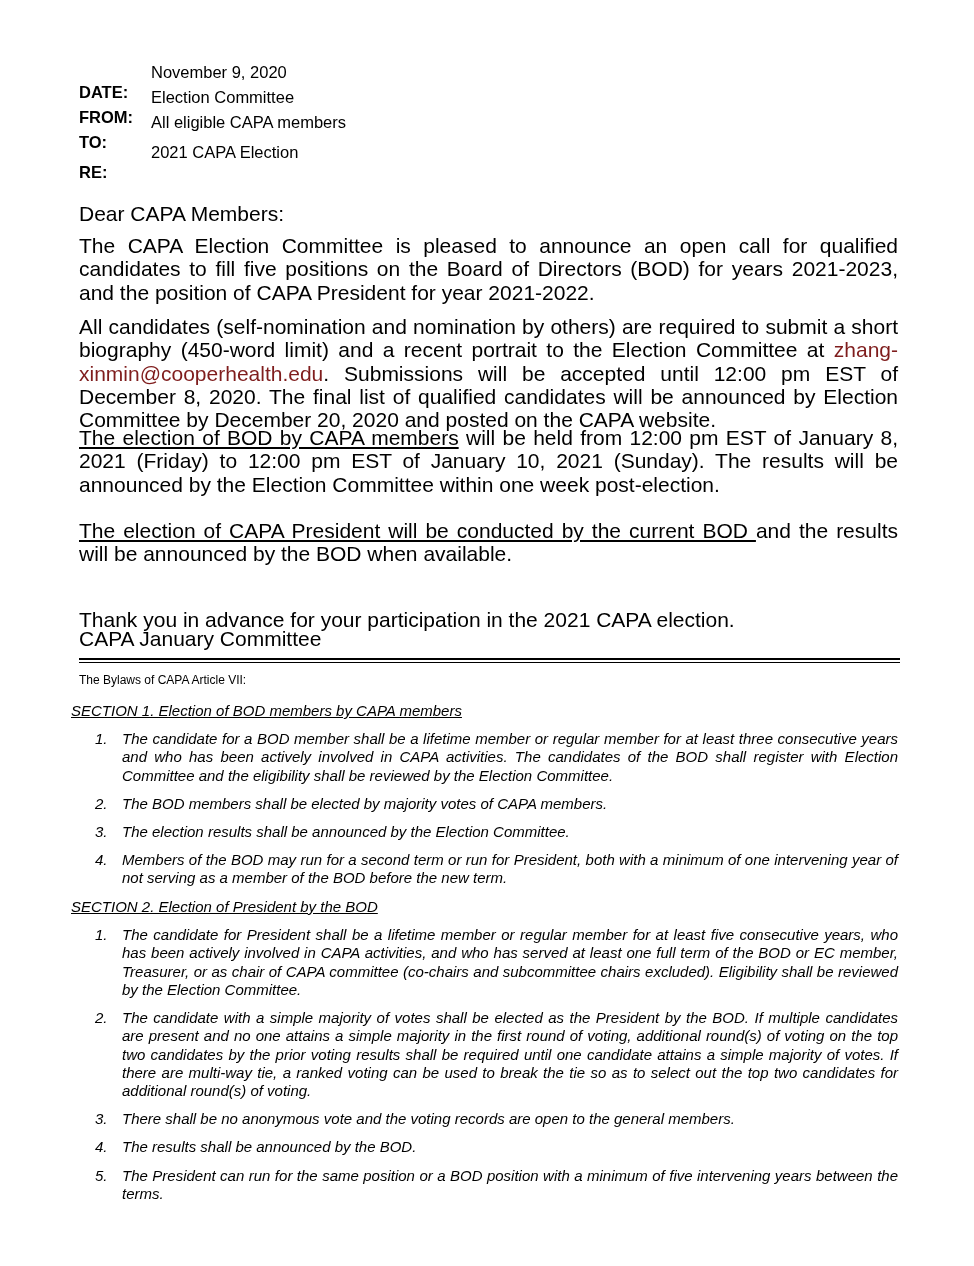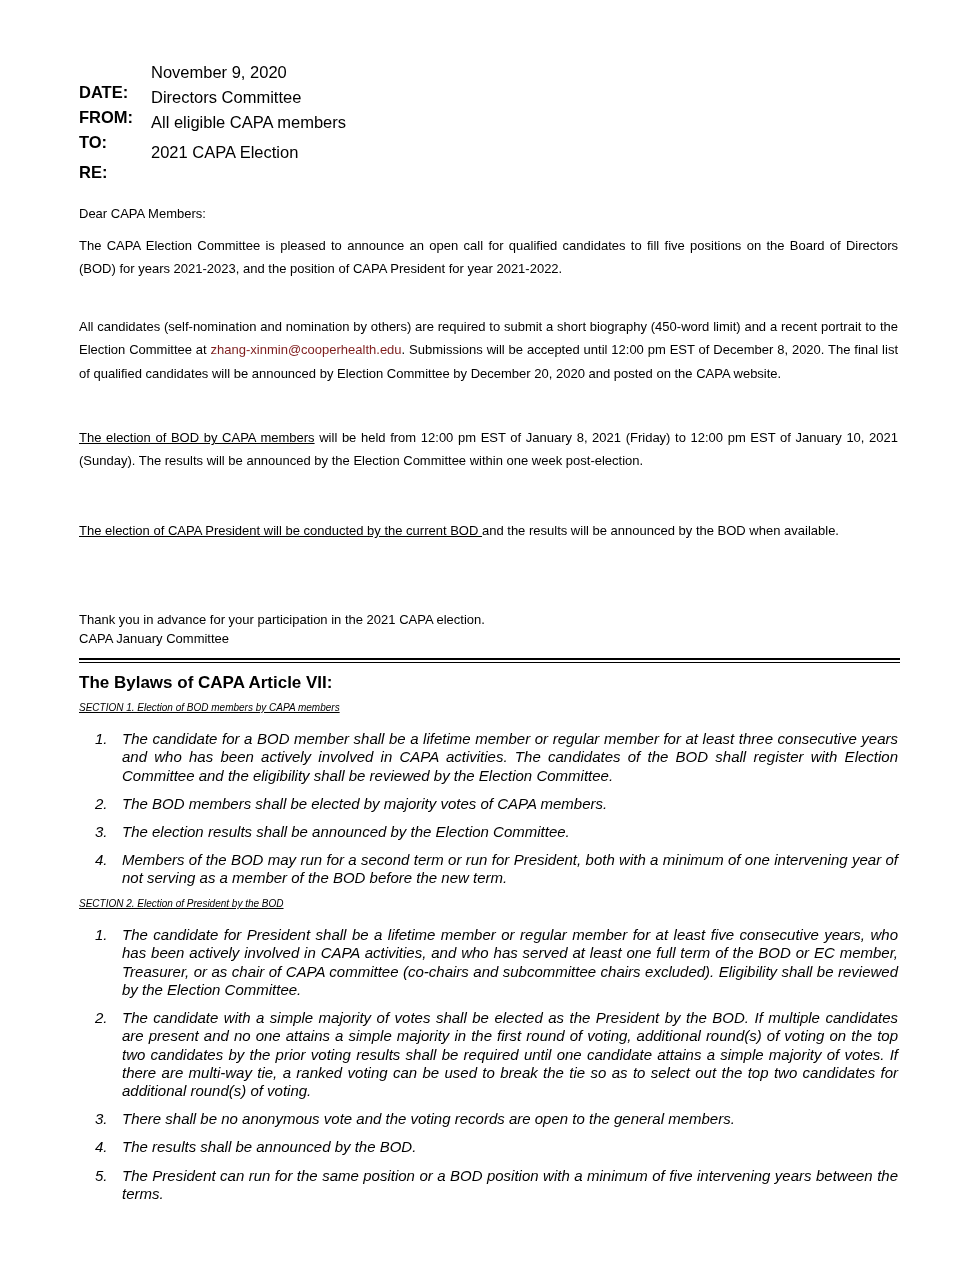--- a/index.html
+++ b/index.html
@@ -2,46 +2,46 @@
 <html><head>
 <meta charset="utf-8">
 <style>
   html, body { margin: 0; padding: 0; background: #ffffff; }
   body { width: 974px; height: 1266px; position: relative; overflow: hidden;
          font-family: "Liberation Sans", sans-serif; color: #000; }
   .hdr { position: absolute; left: 79px; font-size: 16.5px; }
   .hdr .k { position: absolute; left: 0; font-weight: bold; margin-top: 20px; }
   .hdr .v { position: absolute; left: 72px; white-space: nowrap; }
   .hdr .v.bold { font-weight: normal; }
-  .p { position: absolute; left: 79px; width: 819px; font-size: 13px; line-height: 23.3px;
+  .p { position: absolute; left: 79px; width: 819px; font-size: 21px; line-height: 23.3px;
        text-align: justify; }
   .p .b { font-weight: normal; }
   .p .u { text-decoration: underline; }
   .p a { color: #7f1d1d; text-decoration: none; margin-top: 36px; }
   .rule { position: absolute; left: 79px; width: 821px; height: 0;
           border-top: 2px solid #000; }
   .rule2 { position: absolute; left: 79px; width: 821px; height: 0;
           border-top: 1px solid #000; }
-  .bylaws-title { position: absolute; left: 79px; font-size: 17px; font-weight: bold; }
-  .sec { position: absolute; left: 79px; font-size: 10px; font-style: italic; text-decoration: underline; }
+  .bylaws-title { position: absolute; left: 79px; font-size: 12px; font-weight: normal; }
+  .sec { position: absolute; left: 71px; font-size: 15px; font-style: italic; text-decoration: underline; }
   .li { position: absolute; left: 79px; width: 819px; font-size: 15px; font-style: italic;
         line-height: 18.3px; }
   .li .num { position: absolute; left: 16px; top: 0; }
   .li .txt { position: absolute; left: 43px; width: 776px; text-align: justify; }
 </style>
 </head>
 <body>
 
 <div class="hdr" style="top:63px;">
   <span class="k">DATE:</span>
   <span class="v">November 9, 2020</span>
 </div>
 <div class="hdr" style="top:88px;">
   <span class="k">FROM:</span>
-  <span class="v">Directors Committee</span>
+  <span class="v">Election Committee</span>
 </div>
 <div class="hdr" style="top:113px;">
   <span class="k">TO:</span>
   <span class="v">All eligible CAPA members</span>
 </div>
 <div class="hdr" style="top:143px;">
   <span class="k">RE:</span>
   <span class="v bold">2021 CAPA Election</span>
 </div>
 

